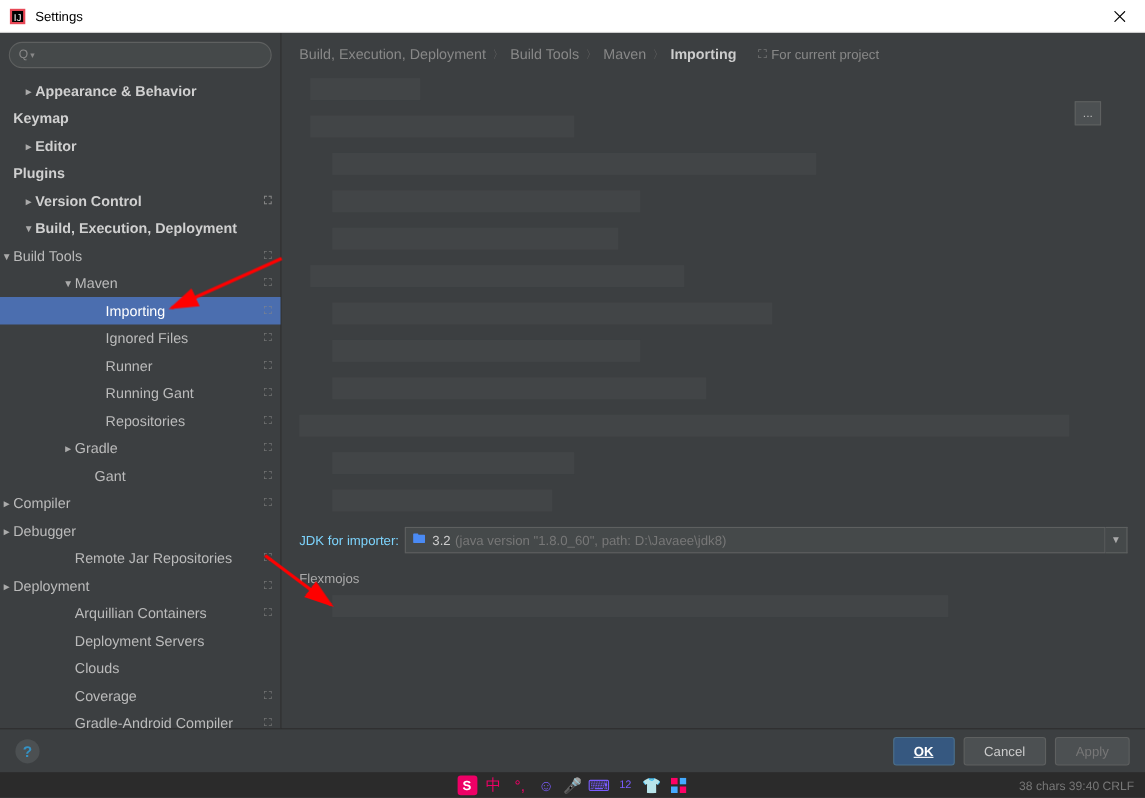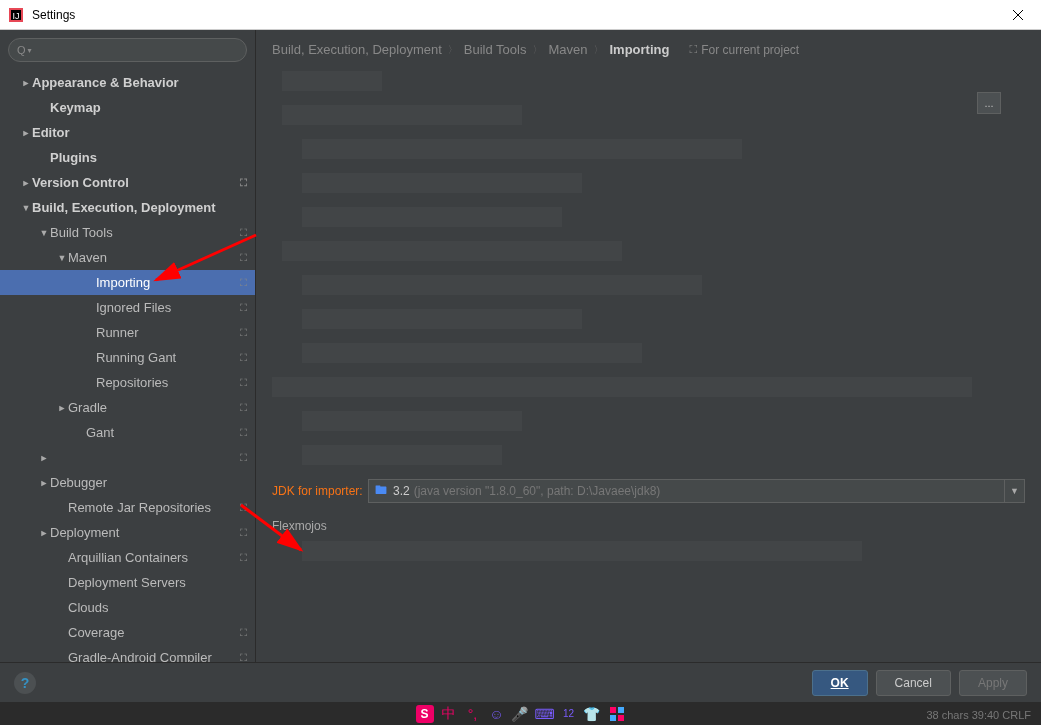--- a/index.html
+++ b/index.html
@@ -18,39 +18,39 @@
 .search-icon { color: #888; font-size: 11px; }
 .search-dd { color: #888; font-size: 8px; margin-left: 2px; }
 .tree { flex: 1; overflow-y: auto; font-size: 13px; color: #bbbbbb; }
 .tree-item { height: 25px; display: flex; align-items: center; cursor: pointer; position: relative; }
 .tree-item.selected { background: #4b6eaf; color: #fff; }
 .tree-item.bold { font-weight: bold; color: #d0d0d0; }
 .tree-arrow { width: 12px; font-size: 9px; color: #aaa; text-align: center; }
 .tree-label { flex: 1; }
 .tree-badge { position: absolute; right: 8px; color: #888; font-size: 10px; }
 .pad-0 { padding-left: 20px; }
-.pad-1 { padding-left: 38px; }
+.pad-1 { }
 .pad-2 { padding-left: 56px; }
 .pad-3 { padding-left: 74px; }
 .pad-4 { padding-left: 84px; }
 
 .content { flex: 1; background: #3c3f41; position: relative; padding: 12px 16px; color: #bbb; font-size: 13px; }
 .breadcrumb { display: flex; align-items: center; gap: 6px; font-size: 13px; margin-bottom: 14px; }
 .breadcrumb .bc { color: #888; }
 .breadcrumb .bc.last { color: #ccc; font-weight: bold; }
 .breadcrumb .chev { color: #666; font-size: 10px; }
 .for-project { color: #888; font-size: 12px; margin-left: 14px; display: flex; align-items: center; gap: 4px; }
 .for-project-icon { font-size: 11px; color: #888; }
 
 .redact-row { height: 22px; margin-bottom: 12px; position: relative; }
 .redact-block { position: absolute; background: #424547; height: 20px; }
 .browse-btn { position: absolute; right: 40px; top: 62px; width: 24px; height: 22px; background: #4c5052; border: 1px solid #5e6060; color: #bbb; font-size: 11px; display: flex; align-items: center; justify-content: center; cursor: pointer; }
 
 .jdk-row { display: flex; align-items: center; margin-top: 8px; }
-.jdk-label { width: 96px; font-size: 12px; color: #f97316; }
+.jdk-label { width: 96px; font-size: 12px; color: #7dd3fc; }
 .jdk-select { flex: 1; height: 24px; background: #45494a; border: 1px solid #5e6060; display: flex; align-items: center; padding: 0 6px; font-size: 12px; cursor: pointer; }
 .jdk-folder { color: #4a8af4; margin-right: 6px; font-size: 12px; }
 .jdk-ver { color: #ccc; }
 .jdk-path { color: #777; margin-left: 4px; }
 .jdk-dd { width: 20px; height: 24px; background: #45494a; border: 1px solid #5e6060; border-left: none; display: flex; align-items: center; justify-content: center; color: #aaa; font-size: 9px; cursor: pointer; }
 
 .flex-label { font-size: 12px; color: #aaa; margin-top: 16px; }
 
 .footer { height: 40px; background: #3c3f41; border-top: 1px solid #2b2b2b; display: flex; align-items: center; padding: 0 14px; gap: 8px; }
 .help-icon { width: 22px; height: 22px; border-radius: 50%; background: #4c5052; color: #3592c4; display: flex; align-items: center; justify-content: center; font-weight: bold; font-size: 14px; cursor: pointer; }
@@ -157,20 +157,21 @@
           <span class="tree-label">Gradle</span>
           <span class="tree-badge">⛶</span>
         </div>
         <div class="tree-item pad-3">
           <span class="tree-arrow"></span>
           <span class="tree-label">Gant</span>
           <span class="tree-badge">⛶</span>
         </div>
         <div class="tree-item pad-1">
           <span class="tree-arrow">►</span>
+          <span class="tree-label">Compiler</span>
           <span class="tree-badge">⛶</span>
         </div>
         <div class="tree-item pad-1">
           <span class="tree-arrow">►</span>
           <span class="tree-label">Debugger</span>
         </div>
         <div class="tree-item pad-2">
           <span class="tree-arrow"></span>
           <span class="tree-label">Remote Jar Repositories</span>
           <span class="tree-badge">⛶</span>

